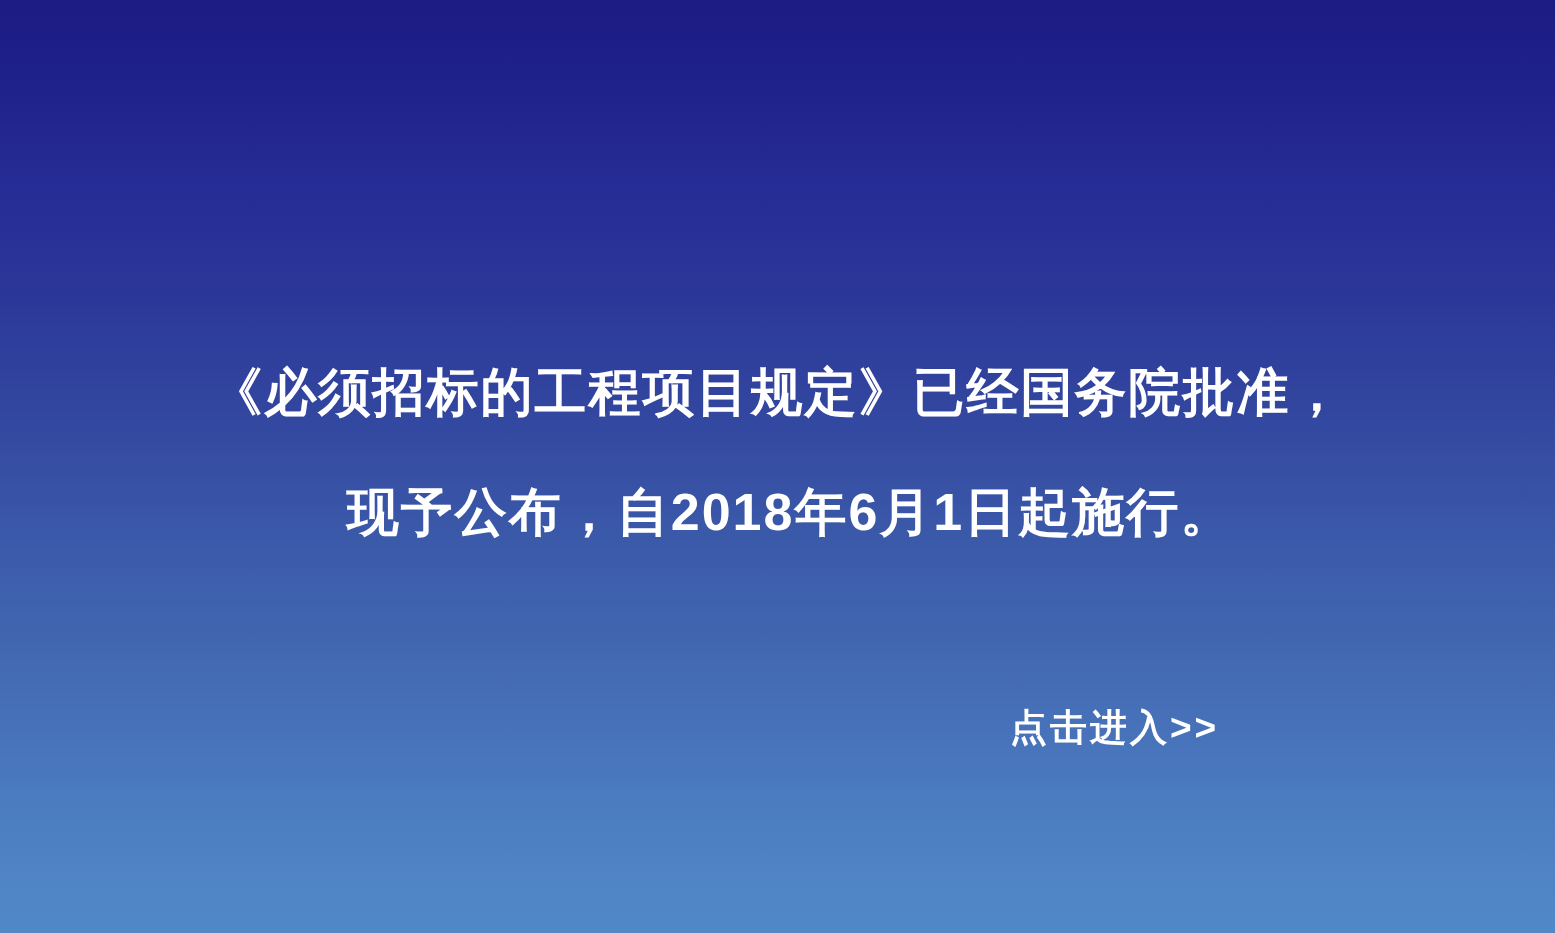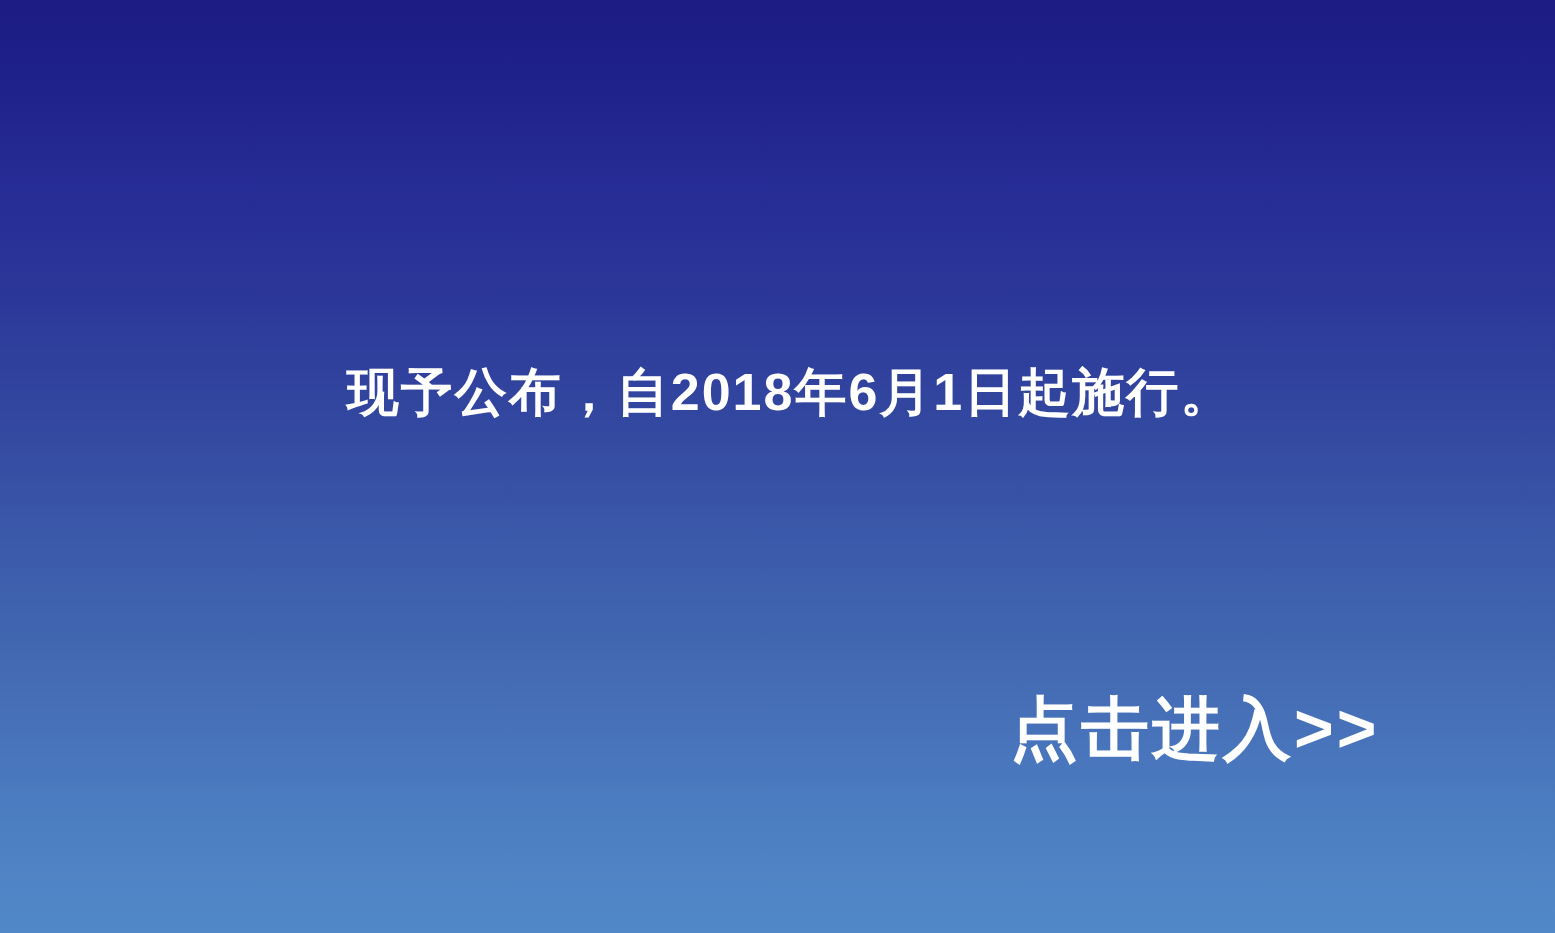--- a/index.html
+++ b/index.html
@@ -56,33 +56,34 @@
     text-align: center;
     padding-left: 26px;
   }
 
   
   .cta {
     position: absolute;
     left: 1010px;
     top: 692px;
     color: #ffffff;
-    font-size: 68px;
+    font-size: 37px;
     font-weight: 700;
     line-height: 72px;
     letter-spacing: 3px;
     white-space: nowrap;
     cursor: pointer;
     user-select: none;
   }
 </style>
 </head>
 <body>
 
 <div id="banner">
 
   <div class="statement">
+    <span class="statement-line line-1">《必须招标的工程项目规定》已经国务院批准，</span>
     <span class="statement-line line-2">现予公布，自2018年6月1日起施行。</span>
   </div>
 
   <div class="cta">点击进入&gt;&gt;</div>
 
 </div>
 
 </body></html>

